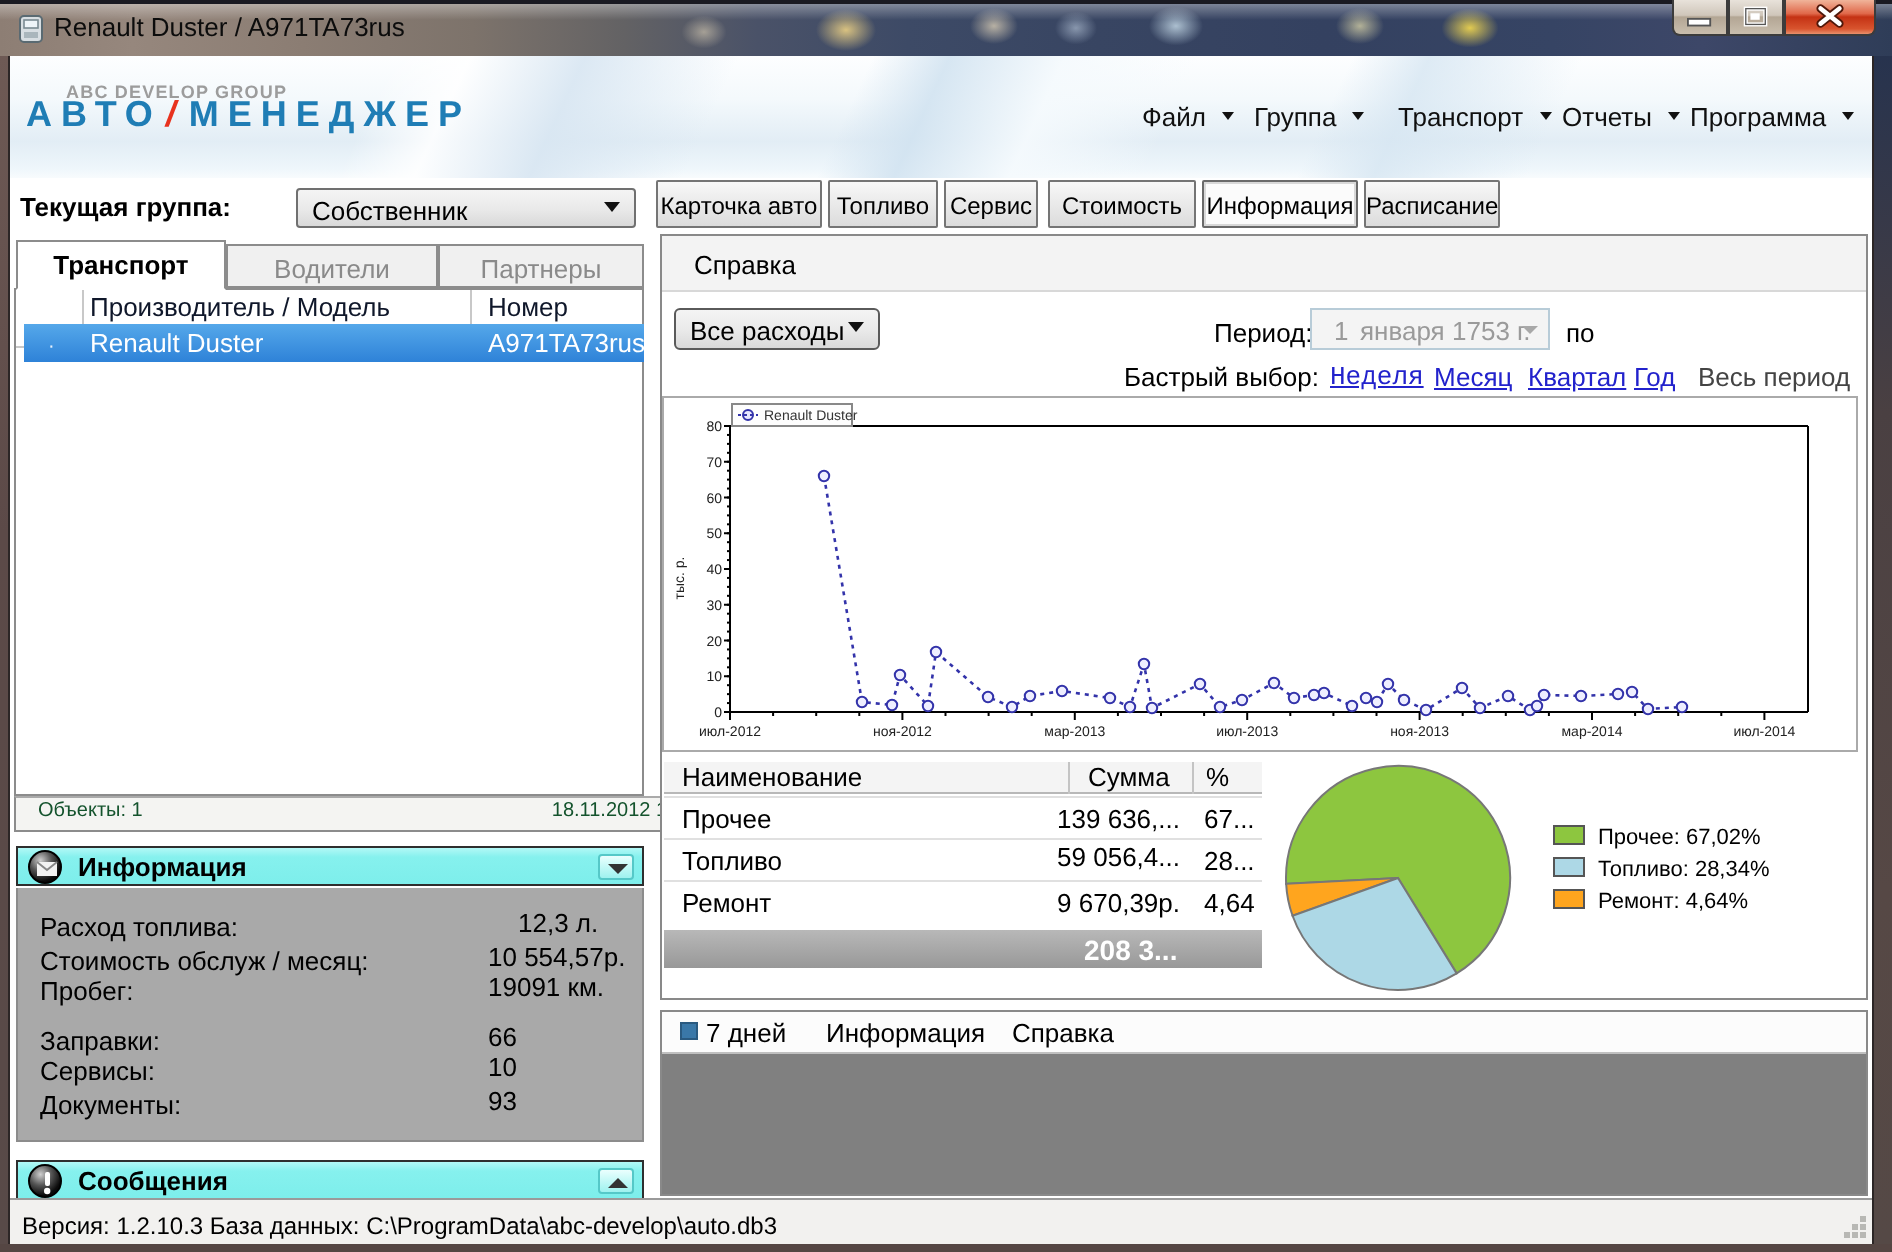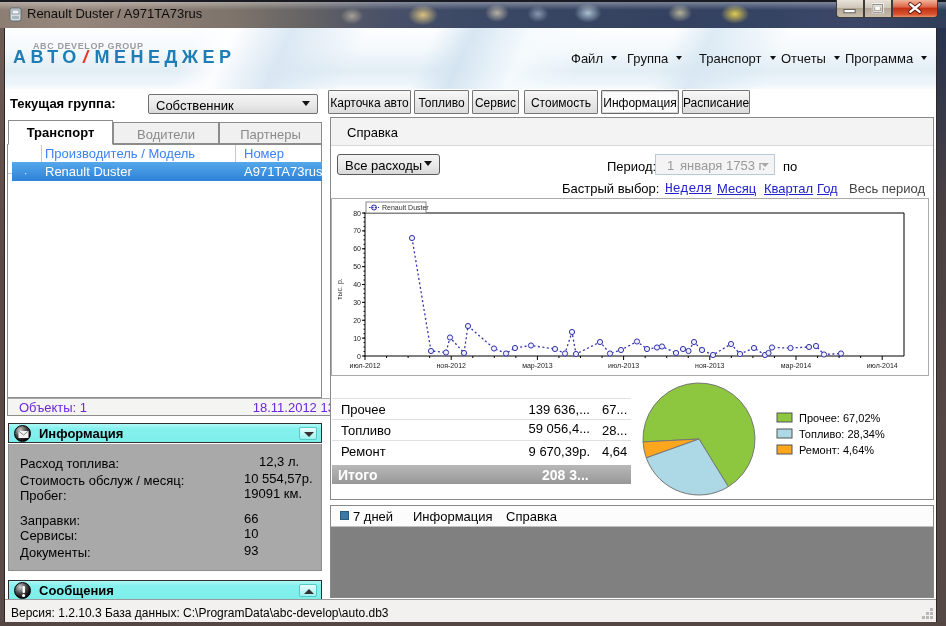--- a/index.html
+++ b/index.html
@@ -60,30 +60,30 @@
   .combo .carr { position:absolute; right:7px; top:6px; width:0; height:0; border-left:4px solid transparent; border-right:4px solid transparent; border-top:5px solid #111; }
   #combo-group { left:148px; top:94px; width:170px; height:20px; }
 
   
   .ltab { top:120px; height:24px; font-size:13px; text-align:center; border:1px solid #8c8c8c; background:#f0f0f0; color:#8a8a8a; padding-top:4px; }
   #ltab1 { left:8px;  width:105px; background:#fff; color:#000; font-weight:bold; border-bottom:1px solid #fff; z-index:3; height:25px;}
   #ltab2 { left:113px; width:106px; top:122px; height:22px; }
   #ltab3 { left:219px; width:103px; top:122px; height:22px; }
 
   #llist { left:7px; top:144px; width:315px; height:254px; background:#fff; border:1px solid #8c8c8c; }
-  #llist .hdr { position:absolute; left:0; top:0; width:100%; height:29px; background:#fff; border-bottom:1px solid #c8c8c8; font-size:13px; color:#3b82f6; }
+  #llist .hdr { position:absolute; left:0; top:0; width:100%; height:29px; background:#fff; border-bottom:1px solid #c8c8c8; font-size:13px; color:#0f172a; }
   #llist .hdr .cell1 { position:absolute; left:37px; top:1px; }
   #llist .hdr .cell2 { position:absolute; left:236px; top:1px; }
   #llist .vline1 { position:absolute; left:33px; top:0; width:1px; height:17px; background:#c8c8c8; }
   #llist .vline2 { position:absolute; left:227px; top:0; width:1px; height:17px; background:#c8c8c8; }
   #sel-row { position:absolute; left:4px; top:17px; width:310px; height:19px; background:linear-gradient(#55a8ea, #2e82d8); color:#fff; font-size:13px; }
   #sel-row .t1 { position:absolute; left:33px; top:2px; }
   #sel-row .t2 { position:absolute; left:232px; top:2px; }
   #sel-row .dot { position:absolute; left:12px; top:6px; font-size:10px; color:#e8f2fc; }
-  #lstatus { left:7px; top:398px; width:353px; height:18px; background:#f4f4f2; border:1px solid #8c8c8c; border-top:1px solid #aaa; font-size:13px; color:#6d28d9; }
+  #lstatus { left:7px; top:398px; width:353px; height:18px; background:#f4f4f2; border:1px solid #8c8c8c; border-top:1px solid #aaa; font-size:10px; color:#14532d; }
   #lstatus .a { position:absolute; left:11px; top:1px; }
   #lstatus .b { position:absolute; right:6px; top:1px; }
 
   
   .cyan-hdr { left:8px; width:314px; height:20px; background:linear-gradient(#b2f8f6, #86f1ee 25%, #7deeeb); border:1px solid #2e2e2e; }
   .cyan-hdr .ball { position:absolute; left:5px; top:1px; width:17px; height:17px; border-radius:50%; background:radial-gradient(circle at 35% 28%, #cfcfcf 0%, #555 38%, #0a0a0a 72%); border:1px solid #000; }
   .cyan-hdr .txt { position:absolute; left:30px; top:2px; font-size:13px; font-weight:bold; color:#000; }
   .cyan-hdr .btn { position:absolute; right:4px; top:3px; width:18px; height:13px; border:1px solid #55c8c8; border-radius:2px; background:linear-gradient(#eafffe,#9ef2ef); }
   .cyan-hdr .btn .tri { position:absolute; left:4px; top:4px; width:0; height:0; border-left:5px solid transparent; border-right:5px solid transparent; }
   .tri.down { border-top:5px solid #333; }
@@ -414,34 +414,41 @@
           <circle cx="509" cy="154.5" r="2.6" fill="#eef" stroke="#3333aa" stroke-width="1"></circle>
         </g>
 
       <rect x="34" y="3" width="60" height="11" fill="#fdfdfd" stroke="#888"></rect>
       <circle cx="42" cy="8.5" r="2.5" fill="#e8e8ff" stroke="#3333aa"></circle>
       <line x1="37" y1="8.5" x2="47" y2="8.5" stroke="#3333aa" stroke-dasharray="1.5 1.5"></line>
       <text x="50" y="11" font-size="7" fill="#333">Renault Duster</text>
     </svg>
   </div>
   <div id="rtable">
+    <div class="thead">
+      <span style="position:absolute;left:9px;top:0;">Наименование</span>
+      <span style="position:absolute;left:212px;top:0;">Сумма</span>
+      <span style="position:absolute;left:271px;top:0;">%</span>
+      <span style="position:absolute;left:202px;top:0;width:1px;height:16px;background:#c4c4c4;"></span>
+      <span style="position:absolute;left:264px;top:0;width:1px;height:16px;background:#c4c4c4;"></span>
+    </div>
     <div class="rline" style="top:17px;"></div>
     <span style="position:absolute;left:9px;top:21px;">Прочее</span>
     <span style="position:absolute;right:41px;top:21px;">139 636,...</span>
     <span style="position:absolute;left:270px;top:21px;">67...</span>
     <div class="rline" style="top:38px;"></div>
     <span style="position:absolute;left:9px;top:42px;">Топливо</span>
     <span style="position:absolute;right:41px;top:40px;">59 056,4...</span>
     <span style="position:absolute;left:270px;top:42px;">28...</span>
     <div class="rline" style="top:59px;"></div>
     <span style="position:absolute;left:9px;top:63px;">Ремонт</span>
     <span style="position:absolute;right:41px;top:63px;">9 670,39р.</span>
     <span style="position:absolute;left:270px;top:63px;">4,64</span>
     <div class="itogo">
-      <span style="position:absolute;left:6px;top:2px;font-size:14px;text-align:right;">Итого</span>
+      <span style="position:absolute;left:6px;top:19px;font-size:14px;text-align:right;">Итого</span>
       <span style="position:absolute;left:210px;top:2px;font-size:14px;">208 3...</span>
     </div>
   </div>
   <div id="piechart">
     <svg class="abs" style="left:308px; top:264px;" width="296" height="130" viewBox="0 0 296 130">
       <g transform="translate(60,57)">
           <path d="M0,0 L29.343210734324444,47.696708312010664 A56,56 0 1 0 -55.92325394625613,2.9308135496048395 Z" fill="#8dc63f" stroke="#777" stroke-width="1"></path>
           <path d="M0,0 L-55.92325394625613,2.9308135496048395 A56,56 0 0 0 -52.722350509474126,18.87733447169259 Z" fill="#ffa51e" stroke="#777" stroke-width="1"></path>
           <path d="M0,0 L-52.722350509474126,18.87733447169259 A56,56 0 0 0 29.343210734324437,47.696708312010664 Z" fill="#add8e6" stroke="#777" stroke-width="1"></path>
         </g>

